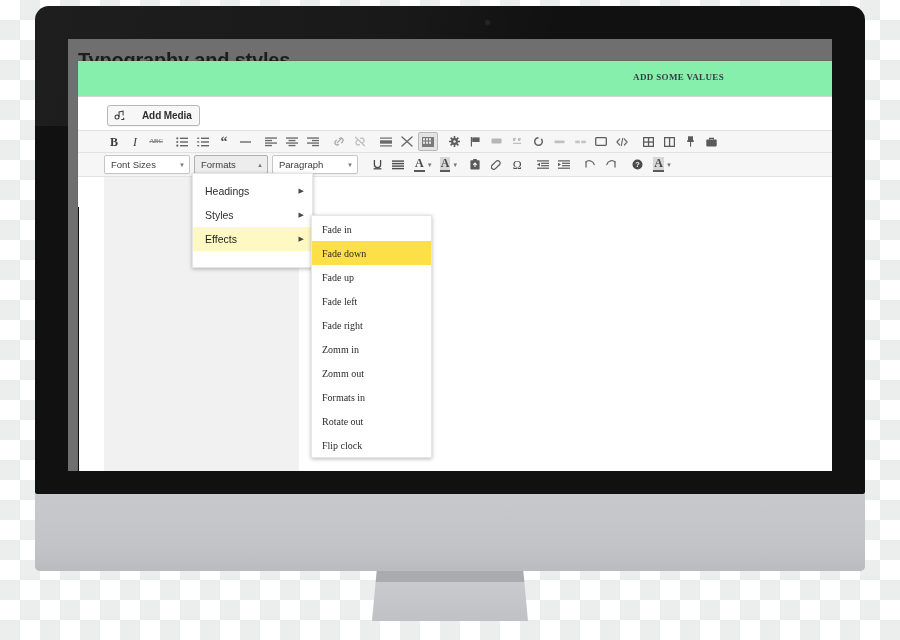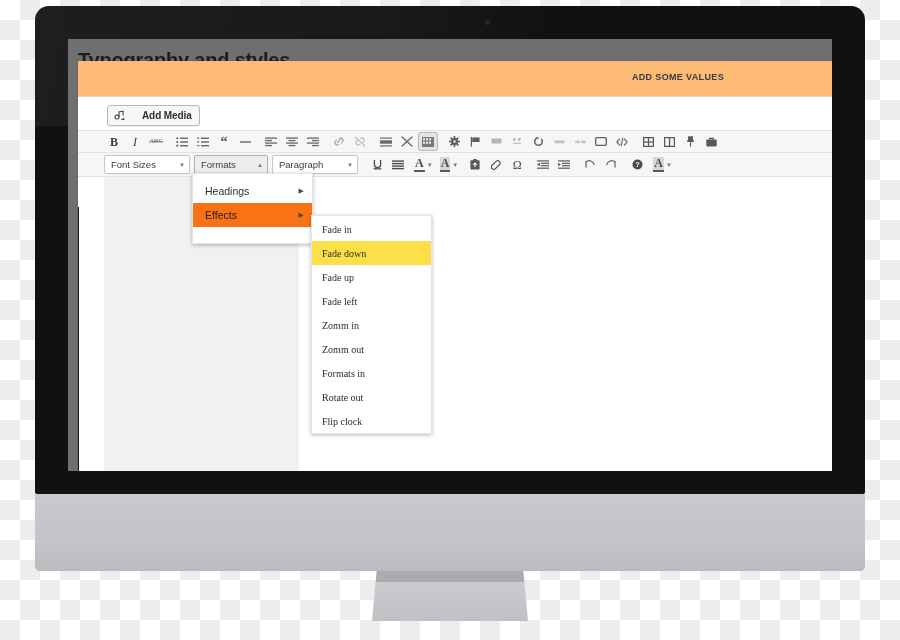--- a/index.html
+++ b/index.html
@@ -49,21 +49,21 @@
   
   #appcard{
     position:absolute;left:10px;top:22px;width:754px;height:410px;
     background:#ffffff;overflow:hidden;
     box-shadow:0 0 0 1px rgba(0,0,0,0.05);
   }
 
   
   .app-header{
     position:absolute;left:0;top:0;width:754px;height:35px;
-    background:#fdba74;border-bottom:1px solid #d3d3d4;
+    background:#86efac;border-bottom:1px solid #d3d3d4;font-family:Liberation Serif, serif;
   }
   .app-header-label{
     position:absolute;right:108px;top:11px;
     font-size:9px;font-weight:700;letter-spacing:0.35px;color:#3b3b44;
     white-space:nowrap;
   }
 
   
   .editor{position:absolute;left:0;top:36px;width:754px;height:374px;background:#fff;}
 
@@ -128,21 +128,21 @@
   .menu{
     position:absolute;background:#ffffff;
     box-shadow:0 1px 4px rgba(0,0,0,0.28);
     border:1px solid #e6e6e6;z-index:30;
   }
   #menu-formats{left:114px;top:76px;width:119px;padding:5px 0 16px 0;}
   .mi{
     height:24px;display:flex;align-items:center;justify-content:space-between;
     padding:0 8px 0 12px;font-size:10.5px;color:#2e2e2e;cursor:pointer;
   }
-  .mi.sel{background:#f97316;color:#1c1c1c;}
+  .mi.sel{background:#fef9c3;color:#1c1c1c;}
   .mi .arw{font-size:7px;color:#4a4a4a;}
 
   #menu-effects{left:233px;top:118px;width:119px;z-index:32;padding-top:1px;}
   .si{
     height:24px;display:flex;align-items:center;
     padding:0 10px;font-size:10px;color:#2b2b2b;cursor:pointer;
     font-family:"Liberation Serif",serif;
   }
   .si.sel{background:#fde047;}
 
@@ -550,38 +550,45 @@
           <div class="canvas-rail"></div>
           <div class="canvas-left"></div>
           <div class="dark-rail"></div>
         </div>
 
         <div class="menu" id="menu-formats">
           <div class="mi">
             <span>Headings</span>
             <span class="arw">▶</span>
           </div>
+          <div class="mi">
+            <span>Styles</span>
+            <span class="arw">▶</span>
+          </div>
           <div class="mi sel">
             <span>Effects</span>
             <span class="arw">▶</span>
           </div>
         </div>
 
         <div class="menu" id="menu-effects">
           <div class="si">
               <span>Fade in</span>
             </div>
           <div class="si sel">
               <span>Fade down</span>
             </div>
           <div class="si">
               <span>Fade up</span>
             </div>
           <div class="si">
               <span>Fade left</span>
+            </div>
+          <div class="si">
+              <span>Fade right</span>
             </div>
           <div class="si">
               <span>Zomm in</span>
             </div>
           <div class="si">
               <span>Zomm out</span>
             </div>
           <div class="si">
               <span>Formats in</span>
             </div>

